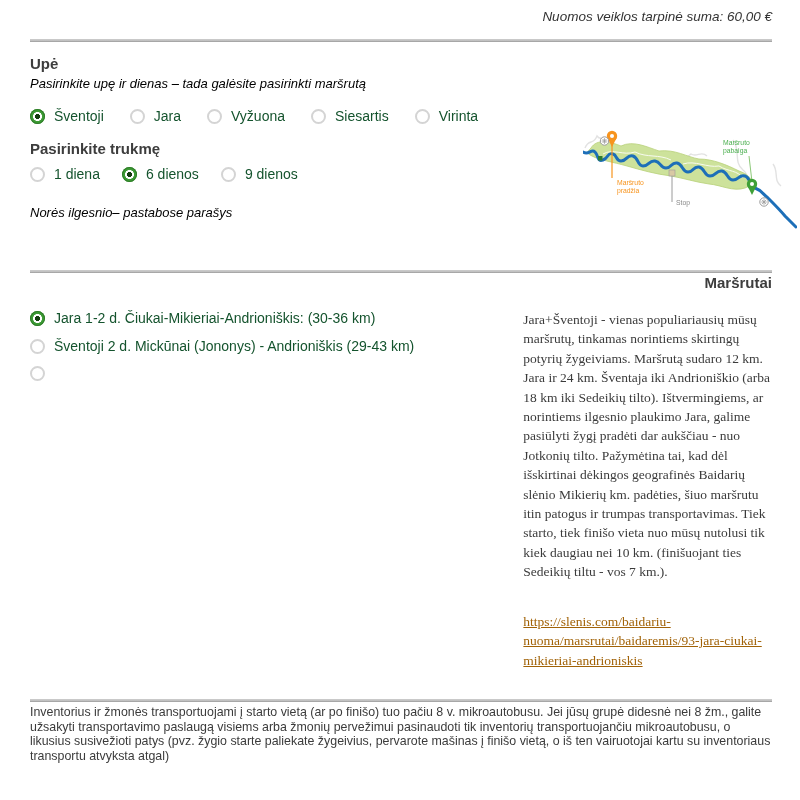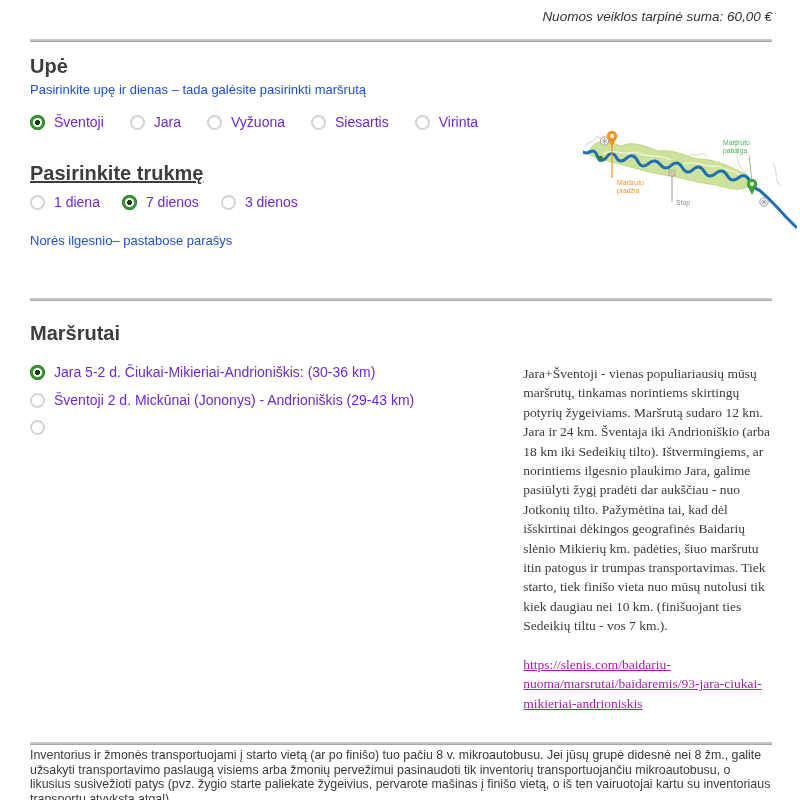--- a/index.html
+++ b/index.html
@@ -5,51 +5,51 @@
   * { margin:0; padding:0; box-sizing:border-box; }
   html,body { background:#fff; }
   body { font-family:"Liberation Sans","DejaVu Sans",sans-serif; color:#3b3b3b; }
   .page { position:relative; width:800px; height:800px; background:#fff; overflow:hidden; }
   .inner { padding:0 28px 0 30px; }
 
   .subtotal { padding-top:9px; text-align:right; font-style:italic; font-size:13.5px; color:#333; }
 
   .hr-solid { height:3px; border:none; border-top:1px solid #c9c9c9; background:#a3a3a3; background:linear-gradient(#cfcfcf,#9a9a9a); margin-top:15px; }
 
-  h3.sec-title { font-size:20px; font-weight:bold; color:#3d3d3d; }
-  .ital { font-size:13px; color:#1d4ed8; }
+  h3.sec-title { font-size:15px; font-weight:bold; color:#3d3d3d; }
+  .ital { font-style:italic; font-size:13px; color:#000000; }
 
   
   .radio-row { display:flex; align-items:center; }
   .radio-item { display:flex; align-items:center; cursor:pointer; }
   .radio { width:15px; height:15px; border-radius:50%; background:#fff; border:2px solid #d4d4d4; flex:0 0 auto; }
   .radio-item.checked .radio { border:none; background:radial-gradient(circle, #143c10 0 23%, #ffffff 26% 40%, #3d9b35 44% 100%); box-shadow:0 0 0 1px #2f7d29 inset; }
-  .radio-label { margin-left:9px; font-size:14px; color:#6d28d9; }
+  .radio-label { margin-left:9px; font-size:14px; color:#14532d; }
 
   
   .upe-title { margin-top:13px; }
   .upe-sub { margin-top:4px; }
   .river-row { margin-top:17px; }
   .river-row .radio-item { margin-right:26px; }
-  .trukme-title { margin-top:32px;text-decoration:underline; }
+  .trukme-title { margin-top:16px; }
   .trukme-row { margin-top:9px; }
   .trukme-row .radio-item { margin-right:22px; }
   .trukme-note { margin-top:23px; }
 
   .map-wrap { position:absolute; left:583px; top:128px; width:214px; height:106px; }
 
   .hr2 { margin-top:50px; }
 
   
-  .routes-title { margin-top:21px; color:#4a4a4a; }
+  .routes-title { margin-top:1px; color:#4a4a4a;text-align:right; }
   .routes-flex { display:flex; margin-top:19px; }
   .routes-left { width:500px; }
   .routes-left .radio-item { margin-bottom:12px; }
   .routes-right { width:252px; font-size:13.5px; line-height:19.4px; color:#3b3b3b;font-family:Liberation Serif, serif; }
-  .routes-right a { color:#a21caf; text-decoration:underline; overflow-wrap:anywhere; display:inline-block; margin-top:19px; }
+  .routes-right a { color:#a16207; text-decoration:underline; overflow-wrap:anywhere; display:inline-block; margin-top:30px; }
 
   .hr3 { margin-top:29px; }
 
   
   .transport-title { margin-top:9px; }
   .transport-desc { font-size:12.4px; line-height:14.6px; margin-top:3px; color:#3b3b3b; }
 
   .map-label { font-size:6.8px; font-family:"Liberation Sans","DejaVu Sans",sans-serif; }
 </style>
 </head>
@@ -89,39 +89,39 @@
       </div>
 
       <h3 class="sec-title trukme-title">Pasirinkite trukmę</h3>
       <div class="radio-row trukme-row">
         <label class="radio-item">
           <span class="radio"></span>
           <span class="radio-label">1 diena</span>
         </label>
         <label class="radio-item checked">
           <span class="radio"></span>
-          <span class="radio-label">7 dienos</span>
+          <span class="radio-label">6 dienos</span>
         </label>
         <label class="radio-item">
           <span class="radio"></span>
-          <span class="radio-label">3 dienos</span>
+          <span class="radio-label">9 dienos</span>
         </label>
       </div>
       <p class="ital trukme-note">Norės ilgesnio– pastabose parašys</p>
     </section>
 
     <hr class="hr-solid hr2">
 
     <section>
       <h3 class="sec-title routes-title">Maršrutai</h3>
       <div class="routes-flex">
         <div class="routes-left">
           <label class="radio-item checked">
             <span class="radio"></span>
-            <span class="radio-label">Jara 5-2 d. Čiukai-Mikieriai-Andrioniškis: (30-36 km)</span>
+            <span class="radio-label">Jara 1-2 d. Čiukai-Mikieriai-Andrioniškis: (30-36 km)</span>
           </label>
           <label class="radio-item">
             <span class="radio"></span>
             <span class="radio-label">Šventoji 2 d. Mickūnai (Jononys) - Andrioniškis (29-43 km)</span>
           </label>
           <label class="radio-item">
             <span class="radio"></span>
           </label>
         </div>
         <div class="routes-right">

